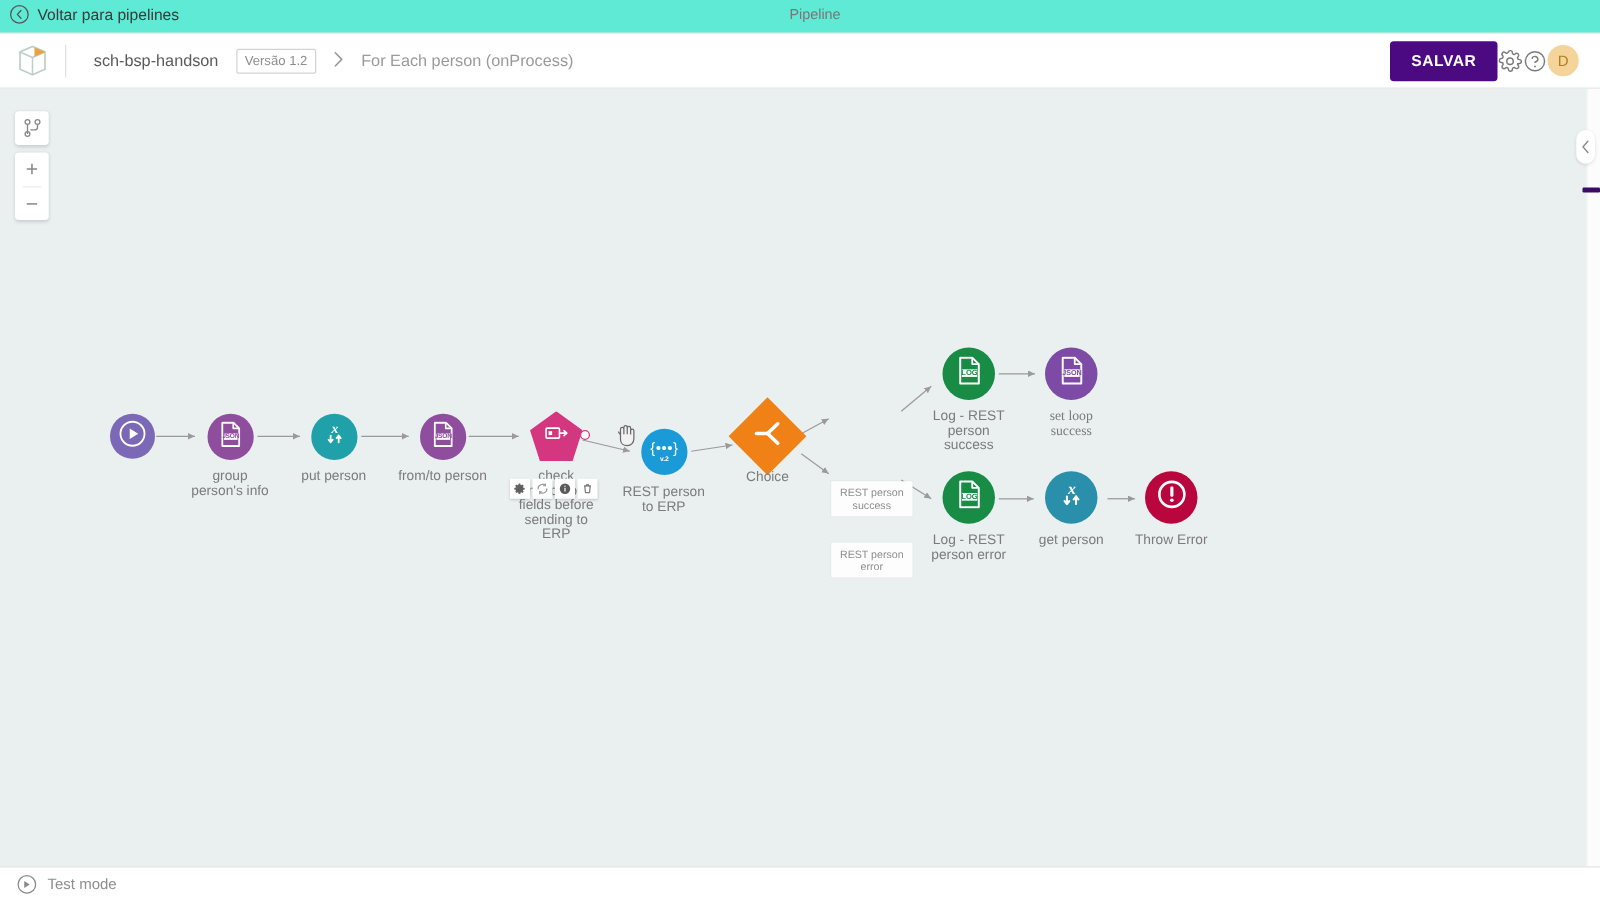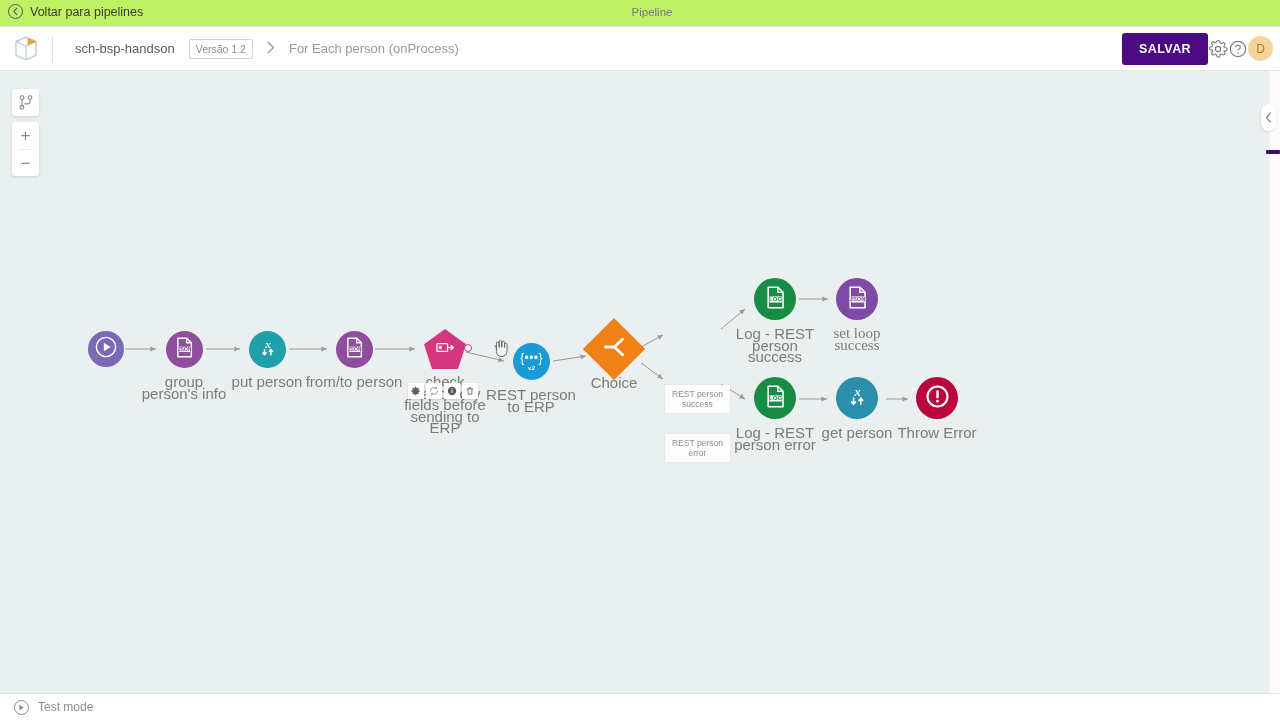--- a/index.html
+++ b/index.html
@@ -12,21 +12,21 @@
 
   
   #topbar-black {
     position: absolute; left: 320px; top: 0; width: 640px; height: 5px;
     background: #222222;
   }
 
   
   #topstrip {
     position: absolute; left: 0; top: 0; width: 1280px; height: 27px;
-    background: #bef264;
+    background: #5eead4;
     border-bottom: 1px solid #e6e6e6;
   }
   #back-link {
     position: absolute; left: 8px; top: 4px;
     display: flex; align-items: center; gap: 7px;
     font-size: 12.5px; color: #3a3a3a; cursor: pointer;
   }
   #back-link .circle-ico {
     width: 15px; height: 15px; border-radius: 50%;
     border: 1.3px solid #555; position: relative;
@@ -55,21 +55,21 @@
     margin-left: 14px; font-size: 10.5px; color: #8d8d8d;
     border: 1px solid #d3d3d3; border-radius: 2px;
     padding: 3px 6px; background: #fff; white-space: nowrap;
   }
   #crumb-chevron {
     margin: 0 14px; color: #9a9a9a; font-size: 15px; line-height: 1;
   }
   #crumb-current { font-size: 13px; color: #9a9a9a; }
   #header-right {
     margin-left: auto; display: flex; align-items: center; gap: 0;
-    padding-right: 7px;
+    padding-right: 17px;
   }
   #save-btn {
     background: #4b0a82; color: #ffffff; border: none;
     font-family: inherit; font-size: 12.5px; font-weight: 600;
     letter-spacing: .4px; padding: 9px 17px; border-radius: 3px;
     cursor: pointer;
   }
   .hdr-ico { width: 20px; height: 20px; cursor: pointer; color:#7b7b7b; }
   #avatar {
     width: 25px; height: 25px; border-radius: 50%;
@@ -125,21 +125,21 @@
 
   .node { position: absolute; }
   .shape {
     position: absolute; left: 0; top: 0;
     display: flex; align-items: center; justify-content: center;
     color: #fff;
   }
   .circ { border-radius: 50%; }
   .nlabel {
     position: absolute; left: 50%; transform: translateX(-50%);
-    text-align: center; font-size: 15px; line-height: 11.5px;
+    text-align: center; font-size: 11px; line-height: 11.5px;
     color: #7b7b7b; white-space: pre-line; width: 120px;
   }
 
   
   .edge-pill {
     position: absolute; background: #fdfdfd;
     font-size: 8.5px; line-height: 10px; color: #8d8d8d;
     text-align: center; padding: 4px 7px; white-space: pre-line;
     box-shadow: 0 0 0 1px rgba(0,0,0,0.02);
   }

